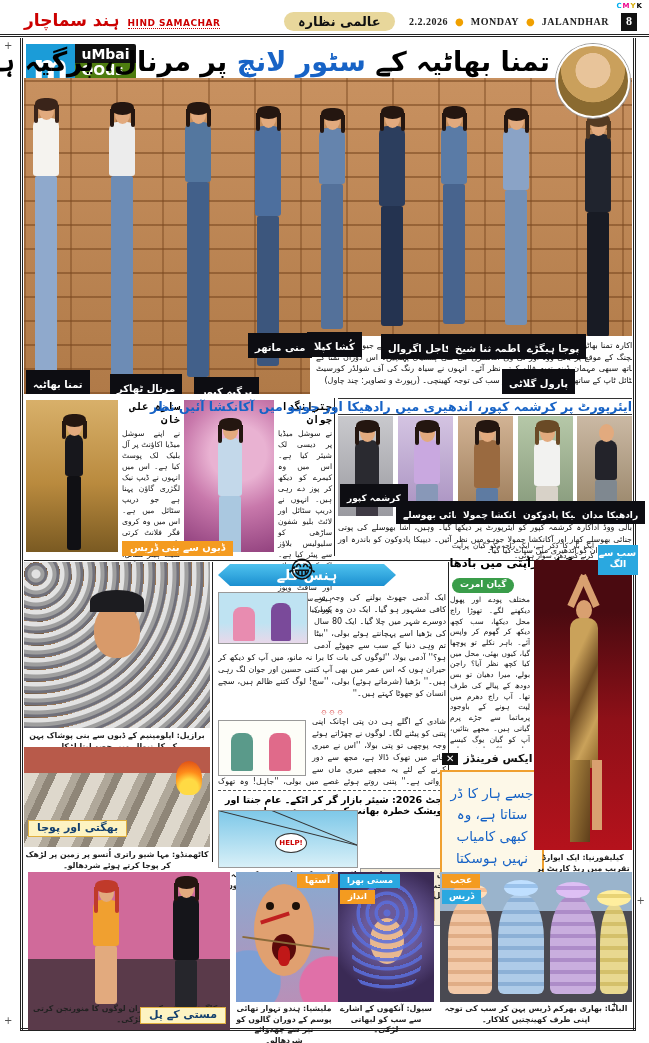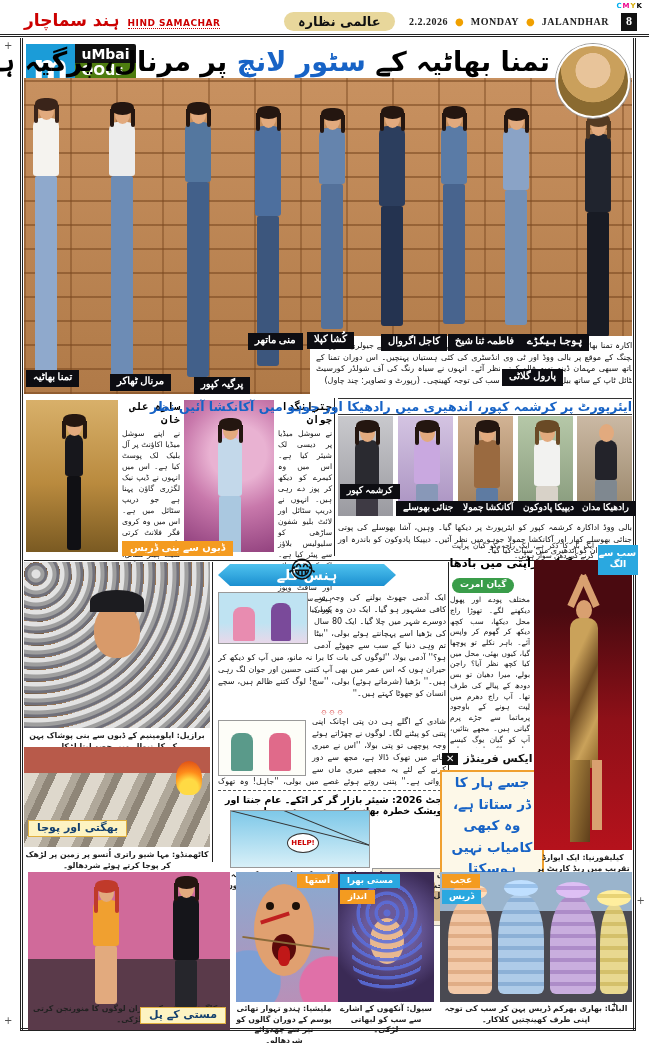--- a/index.html
+++ b/index.html
@@ -30,21 +30,21 @@
   .headline{font-size:27px;font-weight:bold;direction:rtl;white-space:nowrap;color:#000;}
   .headline .blue{color:#1763c6;}
   .circphoto{border-radius:50%;border:2px solid #fff;box-shadow:0 0 0 1px #999;
      background:radial-gradient(circle at 50% 35%,#e8c49a 0 30%,#caa05c 31% 55%,#8a6a30 56% 100%);}
   
   .bricks{background:
      repeating-linear-gradient(0deg,rgba(120,70,30,.55) 0 2px,transparent 2px 24px),
      repeating-linear-gradient(90deg,rgba(120,70,30,.45) 0 2px,transparent 2px 46px),
      linear-gradient(#c89160,#b07a48);}
   .nlabel{position:absolute;background:#0d0d12;color:#fff;font-weight:bold;font-size:10px;
-     padding:1px 7px 3px;direction:rtl;white-space:nowrap;z-index:5;line-height:1.25;font-family:Liberation Serif, serif;}
+     padding:9px 7px 3px;direction:rtl;white-space:nowrap;z-index:5;line-height:1.25;}
   .capbox{position:absolute;background:#fff;font-size:8px;line-height:1.45;direction:rtl;
      text-align:justify;padding:4px 6px;color:#111;z-index:3;}
   
   .fig{position:absolute;display:flex;flex-direction:column;align-items:center;width:36px;z-index:1;}
   .fig .fh{width:15px;height:18px;border-radius:50%;background:var(--sk,#e2aa7e);position:relative;z-index:2;}
   .fig .fh::before{content:"";position:absolute;left:-4px;right:-4px;top:-4px;height:13px;
      border-radius:50% 50% 60% 60%;background:var(--hr,#241610);}
   .fig .fh::after{content:"";position:absolute;left:-5px;top:3px;width:4px;height:var(--hl,18px);
      background:var(--hr,#241610);border-radius:0 0 3px 3px;box-shadow:21px 0 0 var(--hr,#241610);}
   .fig .ft{width:var(--tw,26px);height:var(--th,56px);background:var(--tc,#5577aa);
@@ -64,27 +64,27 @@
   .tag-cream{background:#fdf3c2;color:#14406e;font-weight:bold;font-size:11px;direction:rtl;
      border:1px solid #e0b040;padding:0 8px 2px;white-space:nowrap;z-index:6;}
   .tag-green{background:#3a9d4a;color:#fff;font-weight:bold;font-size:9px;direction:rtl;
      border-radius:8px;padding:0 8px 2px;display:inline-block;}
   .capline{font-size:7.8px;font-weight:bold;direction:rtl;text-align:center;color:#222;line-height:1.35;}
   .ribbon{background:linear-gradient(#4fc3ef,#1b8fd0);color:#fff;font-weight:bold;font-size:14px;
      direction:rtl;text-align:center;line-height:22px;
      clip-path:polygon(0 50%,12px 0,calc(100% - 12px) 0,100% 50%,calc(100% - 12px) 100%,12px 100%);}
   .emoji{position:absolute;font-size:24px;line-height:1;z-index:7;}
   .jokes{font-size:8px;line-height:1.5;direction:rtl;text-align:justify;color:#111;}
-  .cartoon{border:1px solid #999;overflow:hidden;position:relative;margin-left:12px;}
+  .cartoon{border:1px solid #999;overflow:hidden;position:relative;}
   .sep{color:#c00;text-align:center;font-size:9px;letter-spacing:3px;}
   .dashes{border-top:1px dashed #555;}
   .budget{font-size:9.5px;font-weight:bold;direction:rtl;color:#000;}
   .story-title{font-size:11.5px;font-weight:bold;direction:rtl;color:#000;white-space:nowrap;}
   .quotebox{background:#fdf8e8;border:2px solid #f0a030;display:flex;align-items:center;justify-content:center;
-     text-align:center;color:#1763c6;font-weight:bold;font-size:13.5px;direction:rtl;line-height:1.6;padding:4px;}
+     text-align:center;color:#1763c6;font-weight:normal;font-size:13.5px;direction:rtl;line-height:1.6;padding:4px;}
   .xbox{background:#111;color:#fff;font-weight:bold;font-size:10px;padding:0 4px 1px;}
   .xfr{font-weight:bold;font-size:11px;direction:rtl;color:#111;}
   .gown{position:absolute;bottom:8px;border-radius:45% 45% 6px 6px;}
   .gown::before{content:"";position:absolute;top:-14px;left:50%;transform:translateX(-50%);
      width:34px;height:16px;border-radius:50%;background:inherit;filter:brightness(1.1);}
   .helpbub{position:absolute;background:#fff;border:1px solid #333;border-radius:50%;
      color:#c00;font-weight:bold;font-size:7px;display:flex;align-items:center;justify-content:center;}
 </style>
 </head>
 <body>

